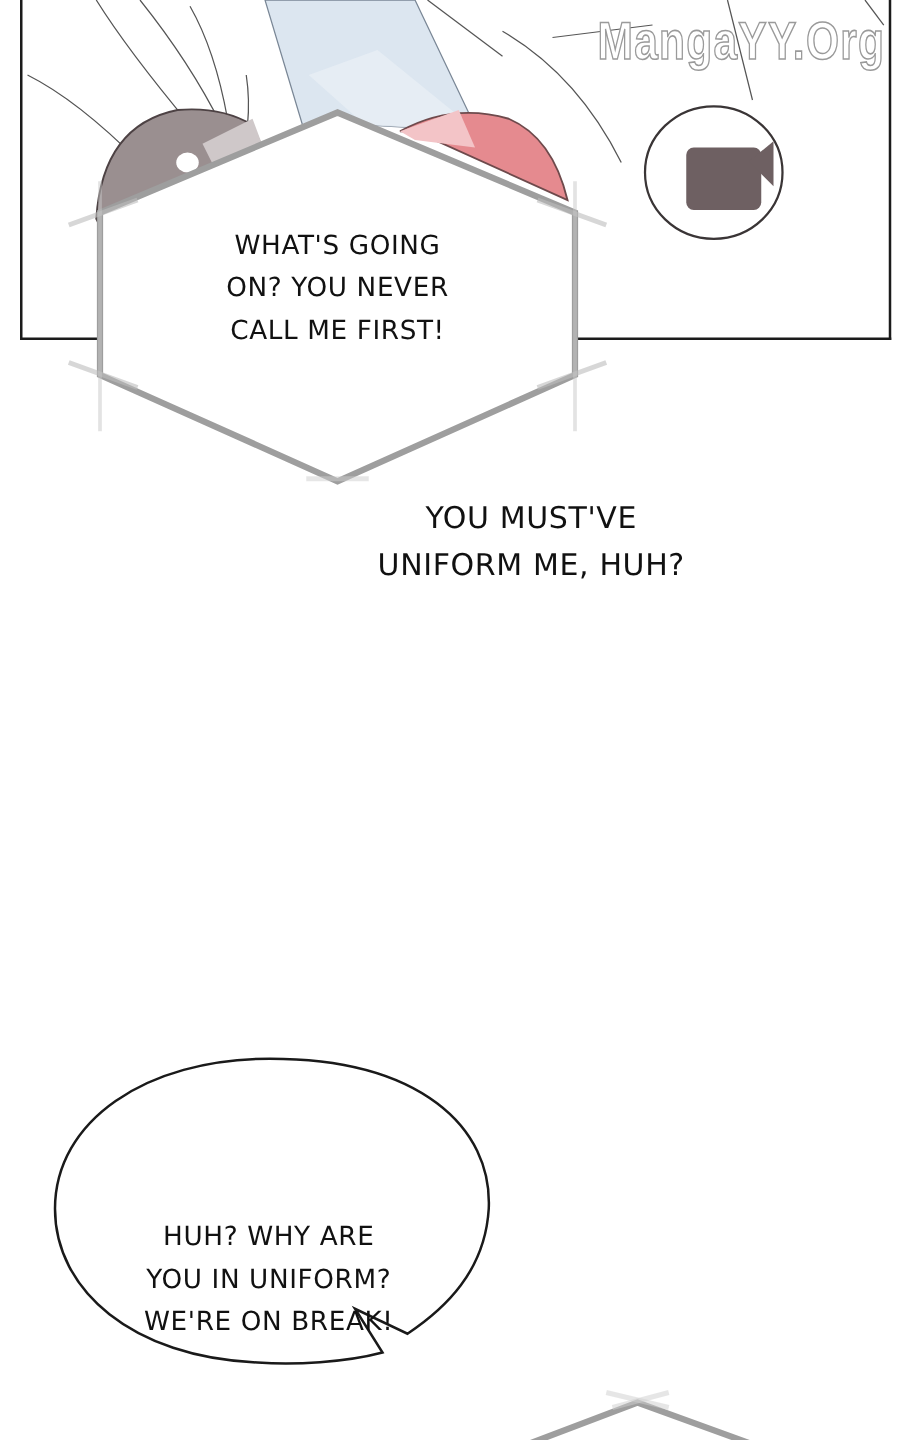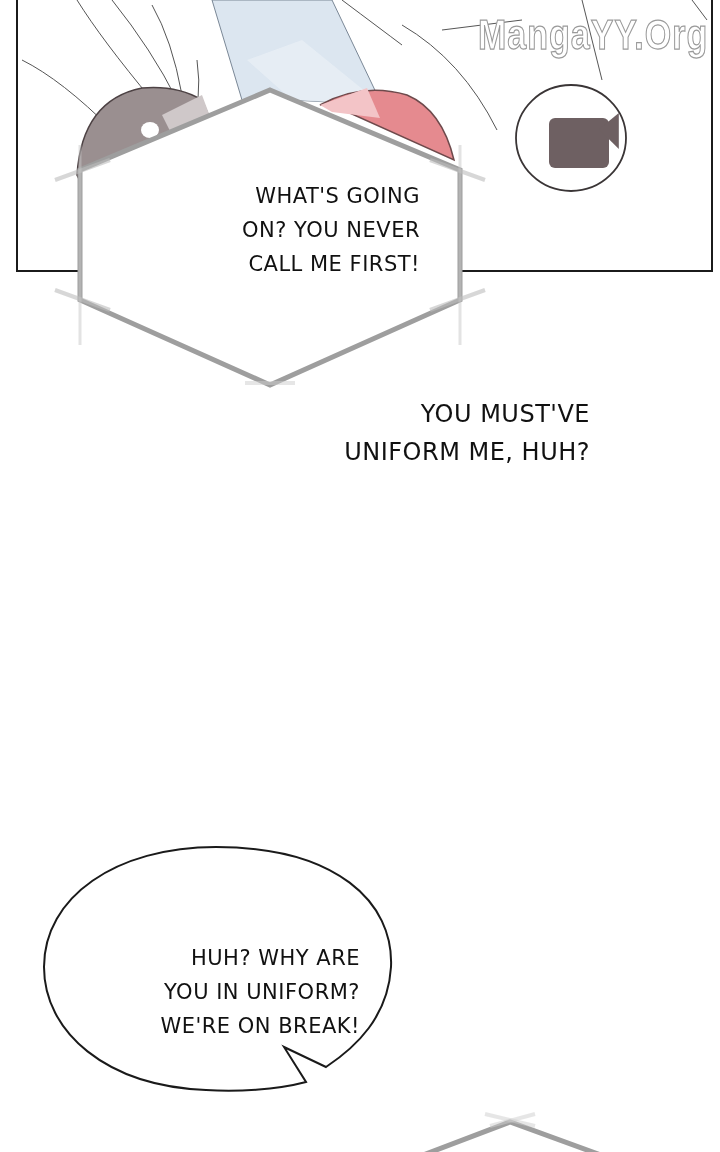--- a/index.html
+++ b/index.html
@@ -15,28 +15,28 @@
   }
   .art { position: absolute; left: 0; top: 0; }
   .watermark {
     position: absolute; left: 478px; top: 10px;
     font-family: "Liberation Sans", sans-serif; font-size: 34px; font-weight: bold;
     letter-spacing: 1px; color: #ffffff;
     -webkit-text-stroke: 1px #9a9a9a;
     transform: scaleY(1.25); transform-origin: top left;
   }
   .text {
-    position: absolute; text-align: right; color: #111;
+    position: absolute; text-align: center; color: #111;
     font-family: "DejaVu Sans", sans-serif; font-weight: normal;
     letter-spacing: 0.5px; line-height: 34px; font-size: 22px;
     white-space: pre-line;
   }
   .hex-text { left: 120px; top: 179px; width: 300px; font-size: 21px; line-height: 34px; }
   .narr-text { left: 260px; top: 395px; width: 330px; font-size: 24px; line-height: 38px; }
-  .bubble-text { left: 70px; top: 941px; width: 290px; font-size: 21px; line-height: 34px; }
+  .bubble-text { left: 70px; top: 972px; width: 290px; font-size: 21px; line-height: 34px; }
 </style>
 </head>
 <body>
 
 <div class="panel">
   <svg class="art" width="693" height="280" viewBox="16 -4 693 280">
 
     <path d="M20 60 Q60 80 110 130" stroke="#555" stroke-width="1" fill="none"></path>
     <path d="M75 0 Q100 40 150 100" stroke="#555" stroke-width="1" fill="none"></path>
     <path d="M110 0 Q150 50 175 100" stroke="#555" stroke-width="1" fill="none"></path>

